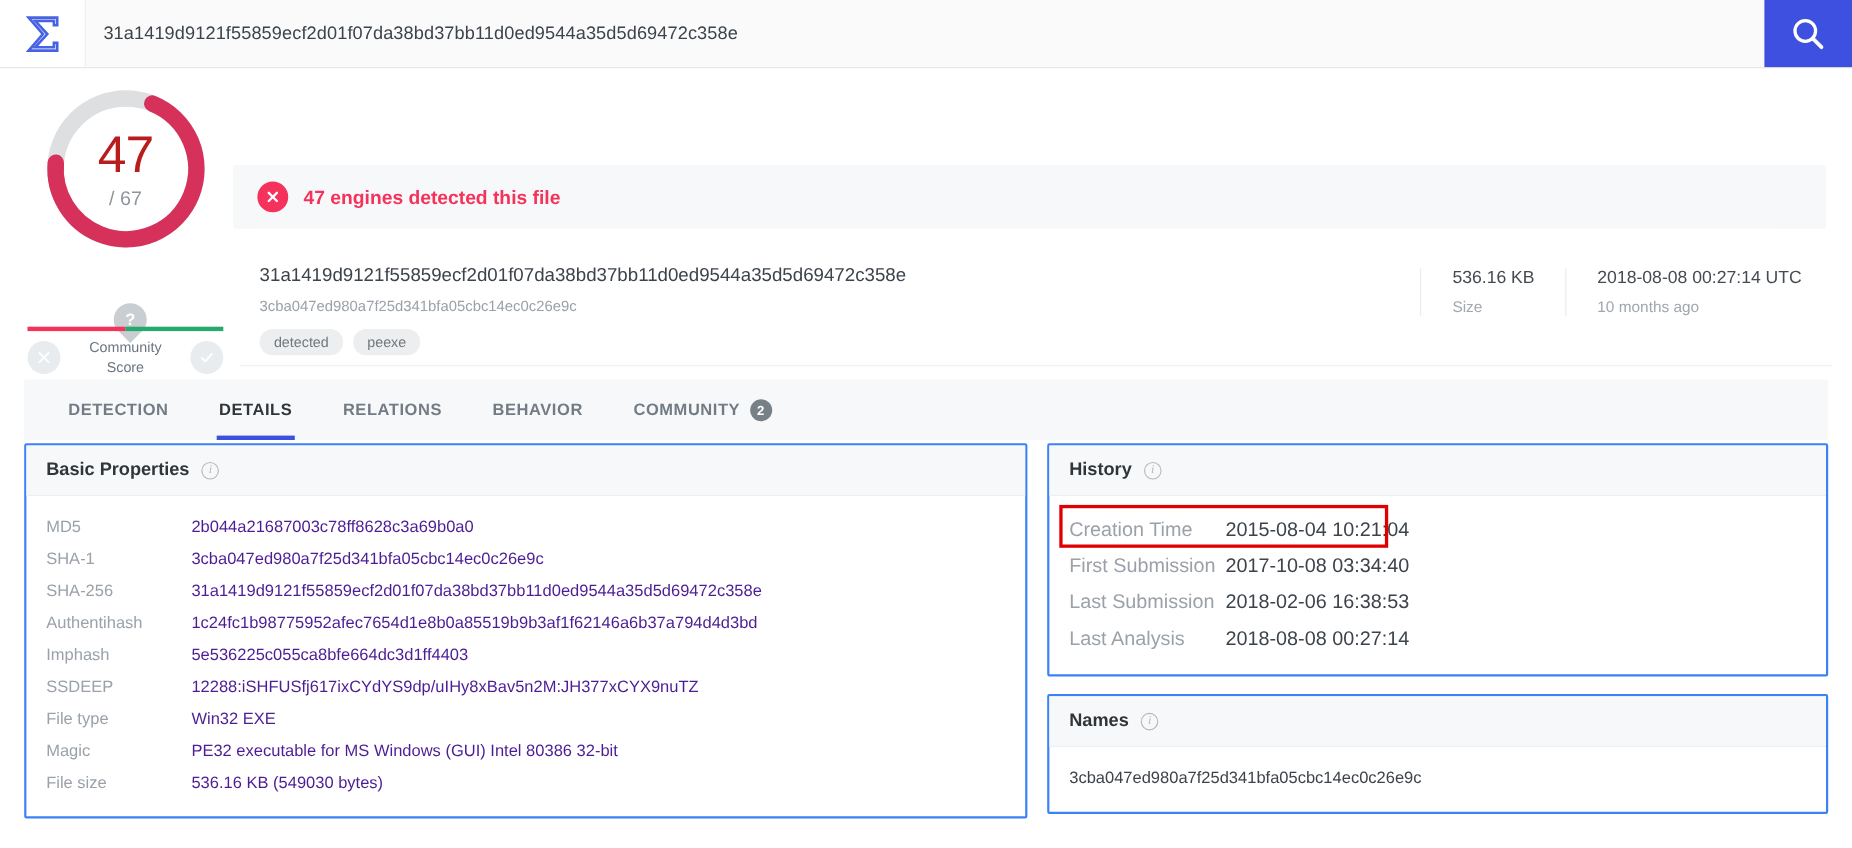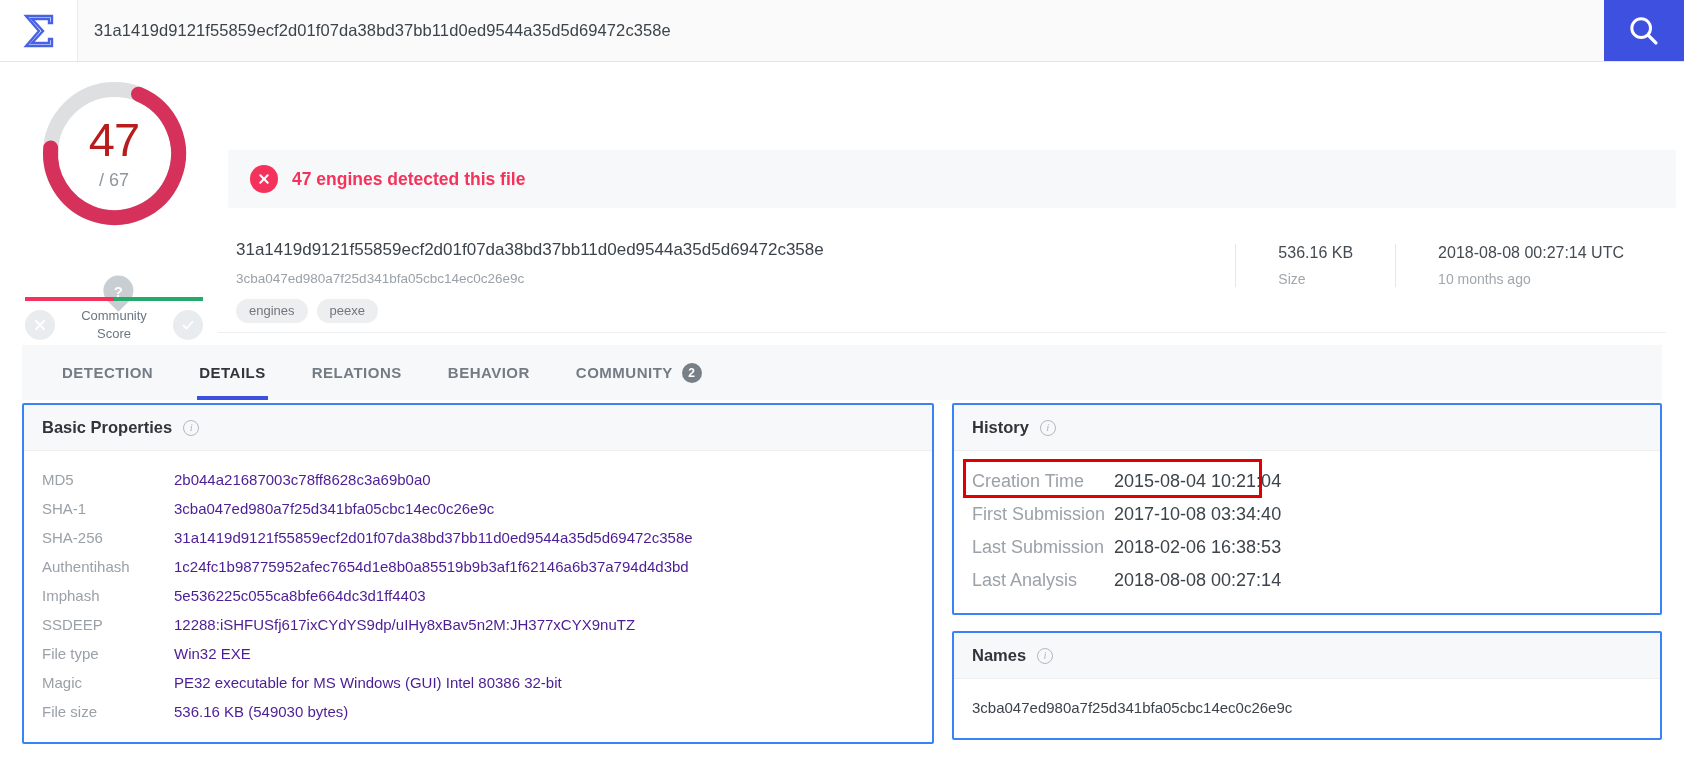--- a/index.html
+++ b/index.html
@@ -76,21 +76,21 @@
   .comm-circle {
     width: 30px; height: 30px; border-radius: 50%; background: #e9ecee;
     display: flex; align-items: center; justify-content: center; color: #fff;
   }
   .comm-label {
     text-align: center; font-size: 13px; color: #6b7681; line-height: 1.35;
   }
 
   
   .banner {
-    position: absolute; left: 228px; top: 88px; width: 1448px; height: 58px;
+    position: absolute; left: 212px; top: 88px; width: 1448px; height: 58px;
     background: #f7f8f9; display: flex; align-items: center; padding-left: 22px;
     border-radius: 2px;
   }
   .x-badge {
     width: 28px; height: 28px; border-radius: 50%; background: #f5325b;
     display: flex; align-items: center; justify-content: center; margin-right: 14px;
   }
   .banner-text { color: #f5325b; font-size: 17.5px; font-weight: 700; }
 
   
@@ -106,21 +106,21 @@
   .sha-sub { font-size: 13.5px; color: #9aa1a8; margin-top: 11px; }
   .tags { margin-top: 13px; display: flex; gap: 9px; }
   .tag {
     background: #eceef0; color: #70777e; font-size: 13px;
     padding: 4px 13px 5px; border-radius: 12px;
   }
   .meta {
     display: flex; align-items: stretch; padding-top: 36px; flex: 0 0 auto;
   }
   .meta-col {
-    padding: 0 42px; border-left: 1px solid #e6e8ea; min-width: 120px;
+    padding: 0 28px; border-left: 1px solid #e6e8ea; min-width: 120px;
   }
   .meta-col.last { min-width: 240px; }
   .meta-val { font-size: 16px; color: #444b52; white-space: nowrap; }
   .meta-sub { font-size: 14px; color: #a1a7ad; margin-top: 9px; white-space: nowrap; }
 
   
   .tabs {
     position: absolute; left: 22px; top: 345px; width: 1640px; height: 55px;
     background: #f7f8f9; display: flex; align-items: center; padding-left: 40px;
     gap: 46px;
@@ -249,21 +249,21 @@
         </svg>
       </div>
       <div class="banner-text">47 engines detected this file</div>
     </div>
 
     <div class="filecard">
       <div class="fileinfo">
         <div class="sha-main">31a1419d9121f55859ecf2d01f07da38bd37bb11d0ed9544a35d5d69472c358e</div>
         <div class="sha-sub">3cba047ed980a7f25d341bfa05cbc14ec0c26e9c</div>
         <div class="tags">
-          <span class="tag">engines</span>
+          <span class="tag">detected</span>
           <span class="tag">peexe</span>
         </div>
       </div>
       <div class="meta">
         <div class="meta-col">
           <div class="meta-val">536.16 KB</div>
           <div class="meta-sub">Size</div>
         </div>
         <div class="meta-col last">
           <div class="meta-val">2018-08-08 00:27:14 UTC</div>

